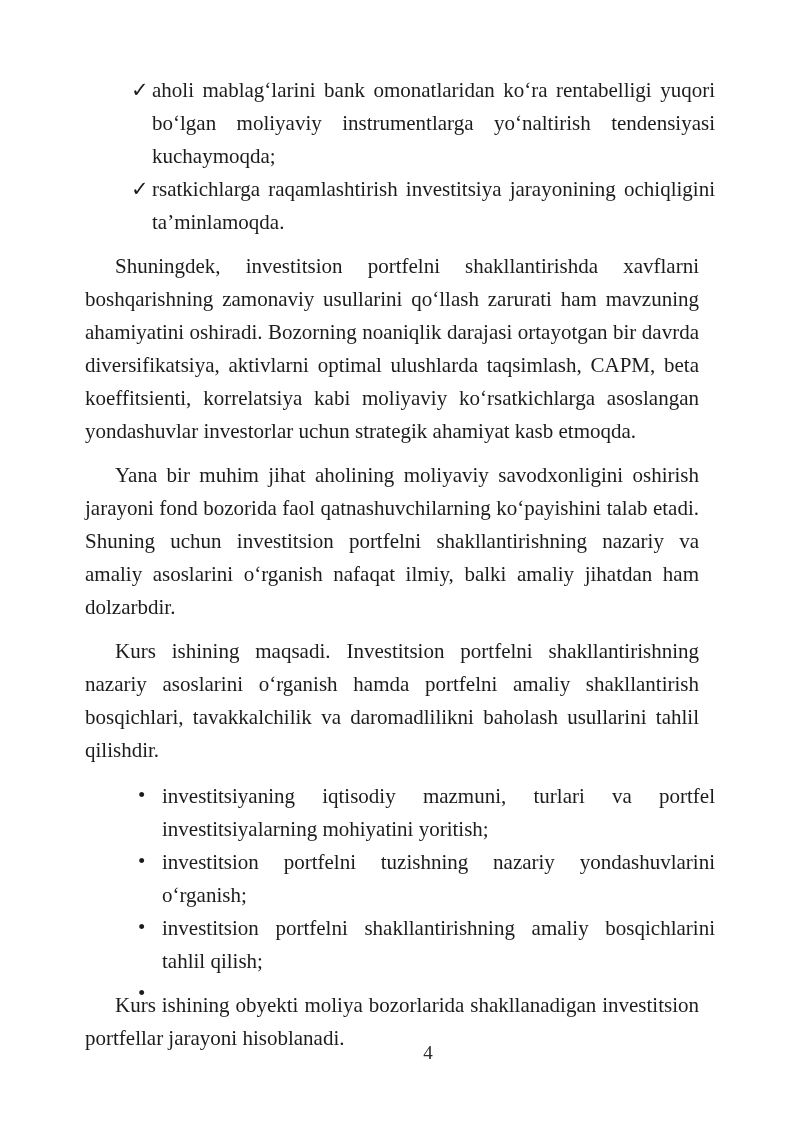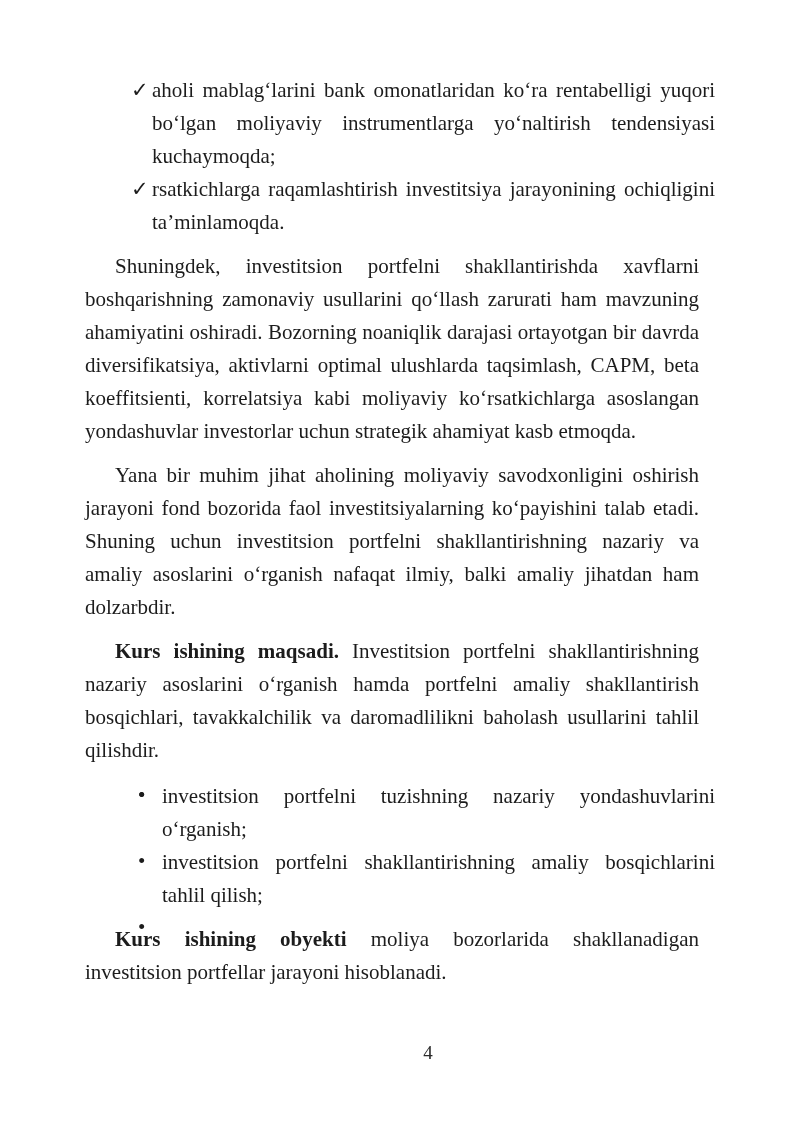--- a/index.html
+++ b/index.html
@@ -51,21 +51,21 @@
     position: absolute;
     left: 53px;
     top: -1px;
   }
   .para {
     margin: 11px 16px 0 0;
     text-align: justify;
     text-indent: 30px;
   }
   .para .lead {
-    font-weight: bold;
+    font-weight: normal;
   }
   .footer {
     position: absolute;
     top: 1042px;
     left: 0;
     width: 100%;
     box-sizing: border-box;
     padding-left: 56px;
     text-align: center;
     font-size: 19px;
@@ -85,28 +85,29 @@
         <span>aholi mablag‘larini bank omonatlaridan ko‘ra rentabelligi yuqori bo‘lgan moliyaviy instrumentlarga yo‘naltirish tendensiyasi kuchaymoqda;</span>
       </li>
       <li class="check-item">
         <span class="check-marker">✓</span>
         <span>rsatkichlarga raqamlashtirish investitsiya jarayonining ochiqligini ta’minlamoqda.</span>
       </li>
     </ul>
 
     <p class="para">Shuningdek, investitsion portfelni shakllantirishda xavflarni boshqarishning zamonaviy usullarini qo‘llash zarurati ham mavzuning ahamiyatini oshiradi. Bozorning noaniqlik darajasi ortayotgan bir davrda diversifikatsiya, aktivlarni optimal ulushlarda taqsimlash, CAPM, beta koeffitsienti, korrelatsiya kabi moliyaviy ko‘rsatkichlarga asoslangan yondashuvlar investorlar uchun strategik ahamiyat kasb etmoqda.</p>
 
-    <p class="para">Yana bir muhim jihat aholining moliyaviy savodxonligini oshirish jarayoni fond bozorida faol investitsiyalarning ko‘payishini talab etadi. Shuning uchun investitsion portfelni shakllantirishning nazariy va amaliy asoslarini o‘rganish nafaqat ilmiy, balki amaliy jihatdan ham dolzarbdir.</p>
+    <p class="para">Yana bir muhim jihat aholining moliyaviy savodxonligini oshirish jarayoni fond bozorida faol qatnashuvchilarning ko‘payishini talab etadi. Shuning uchun investitsion portfelni shakllantirishning nazariy va amaliy asoslarini o‘rganish nafaqat ilmiy, balki amaliy jihatdan ham dolzarbdir.</p>
 
     <p class="para"><span class="lead">Kurs ishining maqsadi.</span><span> Investitsion portfelni shakllantirishning nazariy asoslarini o‘rganish hamda portfelni amaliy shakllantirish bosqichlari, tavakkalchilik va daromadlilikni baholash usullarini tahlil qilishdir.</span></p>
 
 
     <ul class="bullets">
       <li class="bullet-item">
         <span class="bullet-marker">•</span>
+        <span>investitsiyaning iqtisodiy mazmuni, turlari va portfel investitsiyalarning mohiyatini yoritish;</span>
       </li>
       <li class="bullet-item">
         <span class="bullet-marker">•</span>
         <span>investitsion portfelni tuzishning nazariy yondashuvlarini o‘rganish;</span>
       </li>
       <li class="bullet-item">
         <span class="bullet-marker">•</span>
         <span>investitsion portfelni shakllantirishning amaliy bosqichlarini tahlil qilish;</span>
       </li>
       <li class="bullet-item">

